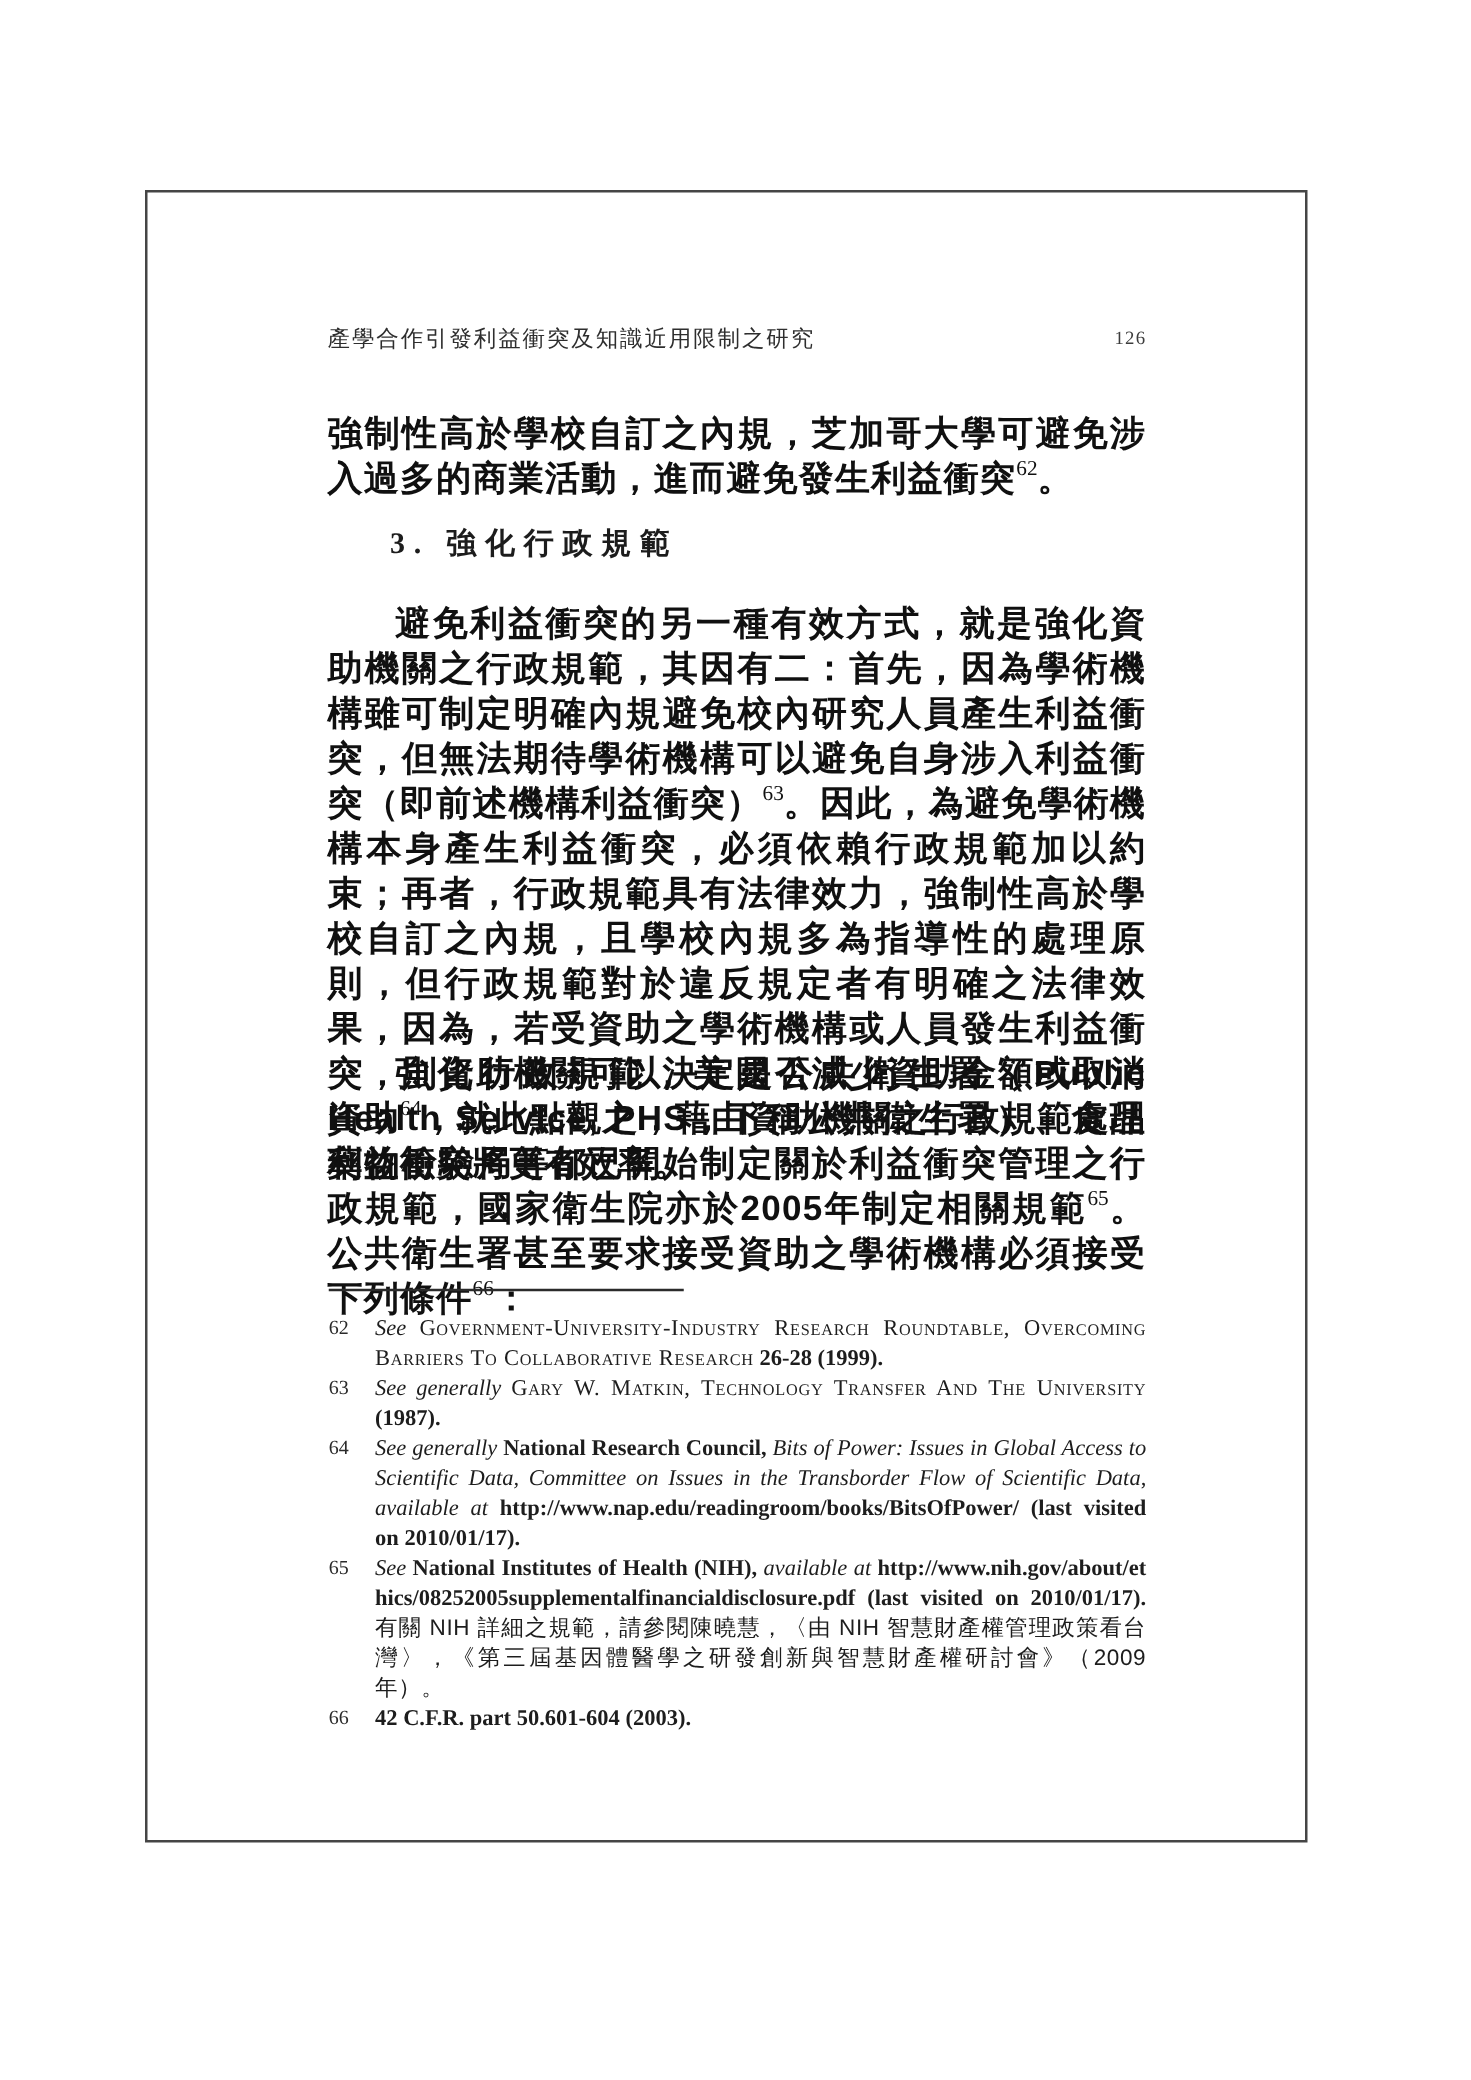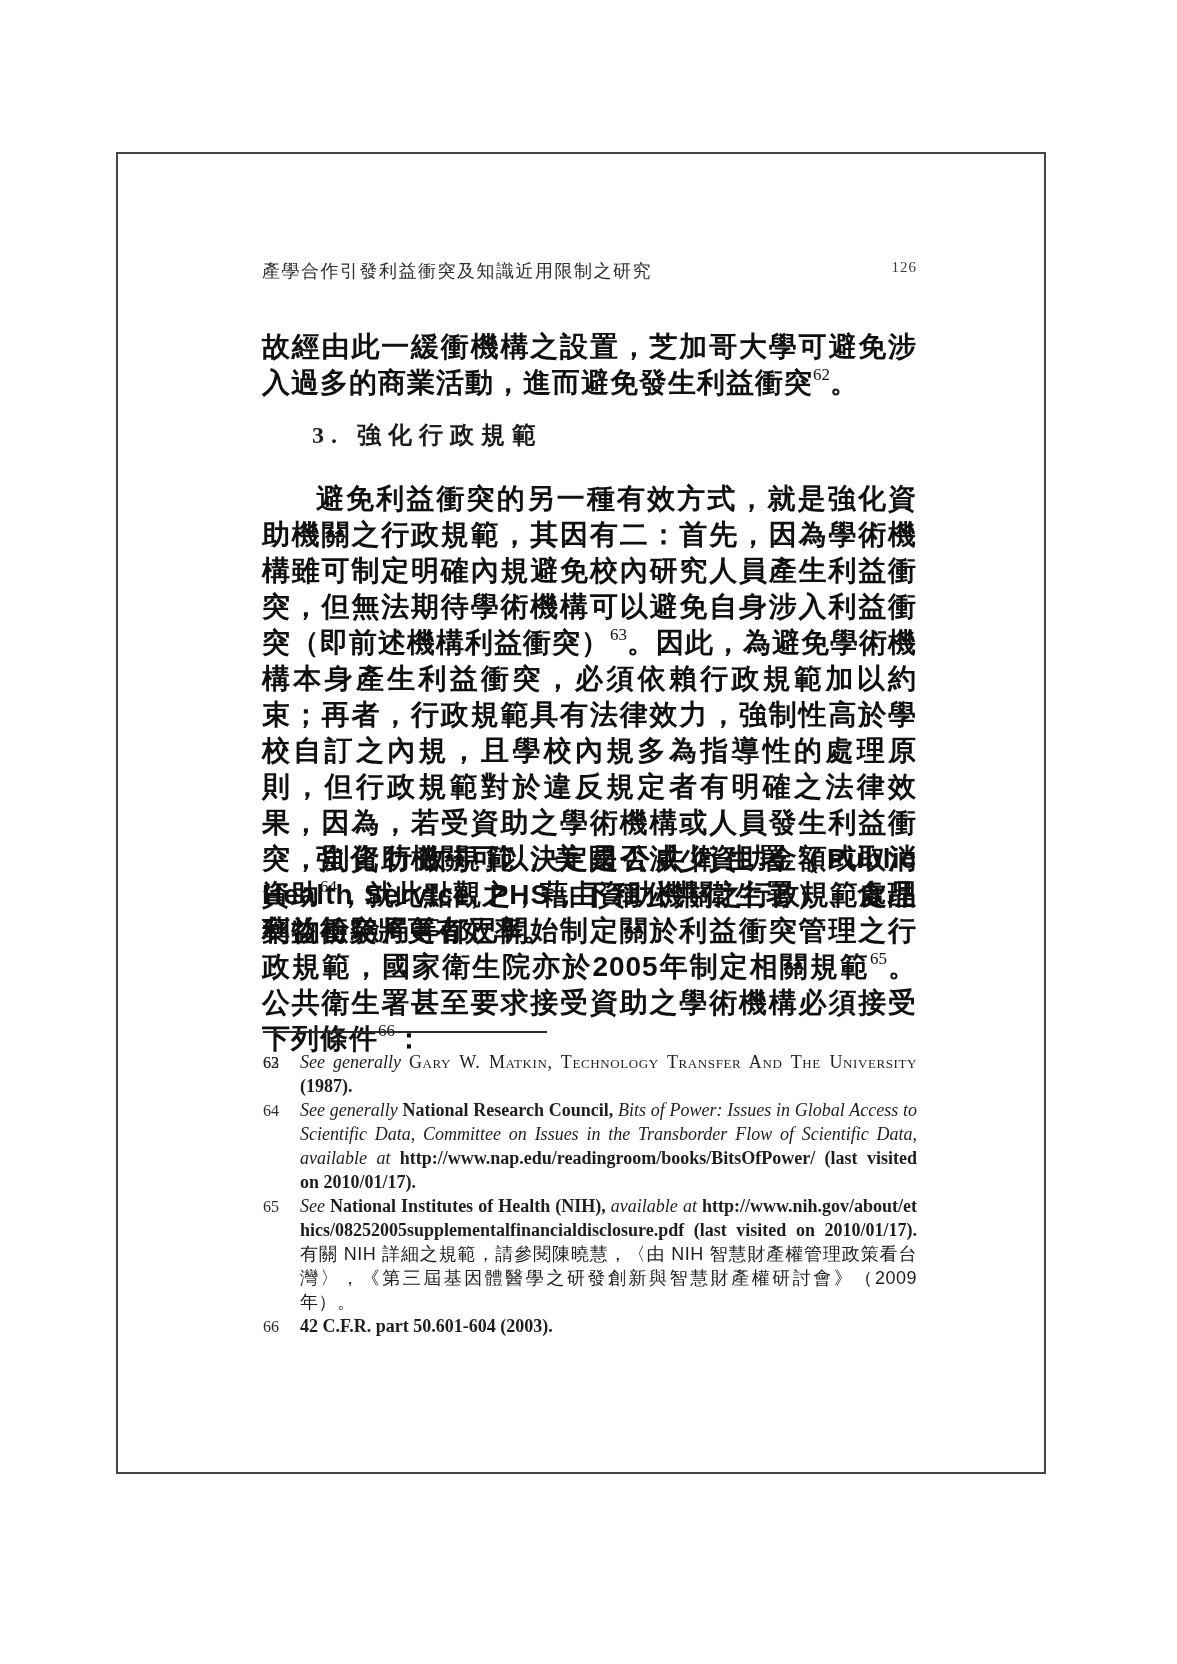--- a/index.html
+++ b/index.html
@@ -12,21 +12,21 @@
     overflow:hidden;
   }
   .sheet-border{
     position:absolute;left:116px;top:152px;
     width:926px;height:1318px;
     border:2px solid #454545;
     background:#ffffff;
   }
   .header-row{
     position:absolute;left:262px;top:259px;width:655px;
-    display:flex;justify-content:space-between;align-items:flex-start;
+    display:flex;justify-content:space-between;align-items:center;
   }
   .running-title{
     font-family:"Liberation Serif", serif;
     font-size:18px;letter-spacing:1.5px;color:#2e2e2e;
     white-space:nowrap;
   }
   .page-number{
     font-family:"Liberation Serif", serif;
     font-size:15px;color:#3c3c3c;letter-spacing:1px;
   }
@@ -84,33 +84,34 @@
 </head>
 <body>
 
 <div class="sheet-border"></div>
 
 <div class="header-row">
   <span class="running-title">產學合作引發利益衝突及知識近用限制之研究</span>
   <span class="page-number">126</span>
 </div>
 
-<p class="body-par par-1"><span class="seg seg-plain">故經由此一緩衝機構之設置，芝加哥大學可避免涉入過多的商業活動，進而避免發生利益衝突</span><sup class="fn-ref">62</sup><span class="seg seg-plain">。</span></p>
+<p class="body-par par-1"><span class="seg seg-plain">強制性高於學校自訂之內規，芝加哥大學可避免涉入過多的商業活動，進而避免發生利益衝突</span><sup class="fn-ref">62</sup><span class="seg seg-plain">。</span></p>
 
 <h3 class="section-heading">3. 強化行政規範</h3>
 
 <p class="body-par par-2"><span class="seg seg-plain">避免利益衝突的另一種有效方式，就是強化資助機關之行政規範，其因有二：首先，因為學術機構雖可制定明確內規避免校內研究人員產生利益衝突，但無法期待學術機構可以避免自身涉入利益衝突（即前述機構利益衝突）</span><sup class="fn-ref">63</sup><span class="seg seg-plain">。因此，為避免學術機構本身產生利益衝突，必須依賴行政規範加以約束；再者，行政規範具有法律效力，強制性高於學校自訂之內規，且學校內規多為指導性的處理原則，但行政規範對於違反規定者有明確之法律效果，因為，若受資助之學術機構或人員發生利益衝突，則資助機關可以決定是否減少資助金額或取消資助</span><sup class="fn-ref">64</sup><span class="seg seg-plain">，就此點觀之，藉由資助機關之行政規範處理利益衝突將更有效率。</span></p>
 
 <p class="body-par par-3"><span class="seg seg-plain">強化行政規範，美國公共衛生署（Public Health Service, PHS，下稱公共衛生署）、食品藥物檢驗局等都已開始制定關於利益衝突管理之行政規範，國家衛生院亦於2005年制定相關規範</span><sup class="fn-ref">65</sup><span class="seg seg-plain">。公共衛生署甚至要求接受資助之學術機構必須接受下列條件</span><sup class="fn-ref">66</sup><span class="seg seg-plain">：</span></p>
 
 <div class="footnote-separator"></div>
 
 <div class="footnotes">
   <div class="footnote">
     <span class="fn-num">62</span>
+    <span class="fn-text"><span class="seg seg-italic">See </span><span class="seg seg-smallcaps">Government-University-Industry Research Roundtable, Overcoming Barriers To Collaborative Research</span><span class="seg seg-bold"> 26-28 (1999).</span></span>
   </div>
 
   <div class="footnote">
     <span class="fn-num">63</span>
     <span class="fn-text"><span class="seg seg-italic">See generally </span><span class="seg seg-smallcaps">Gary W. Matkin, Technology Transfer And The University</span><span class="seg seg-bold"> (1987).</span></span>
   </div>
 
   <div class="footnote">
     <span class="fn-num">64</span>
     <span class="fn-text"><span class="seg seg-italic">See generally </span><span class="seg seg-bold">National Research Council, </span><span class="seg seg-italic">Bits of Power: Issues in Global Access to Scientific Data, Committee on Issues in the Transborder Flow of Scientific Data</span><span class="seg seg-plain">, </span><span class="seg seg-italic">available at </span><span class="seg seg-url">http://www.nap.edu/readingroom/books/BitsOfPower/</span><span class="seg seg-bold"> (last visited on 2010/01/17).</span></span>

